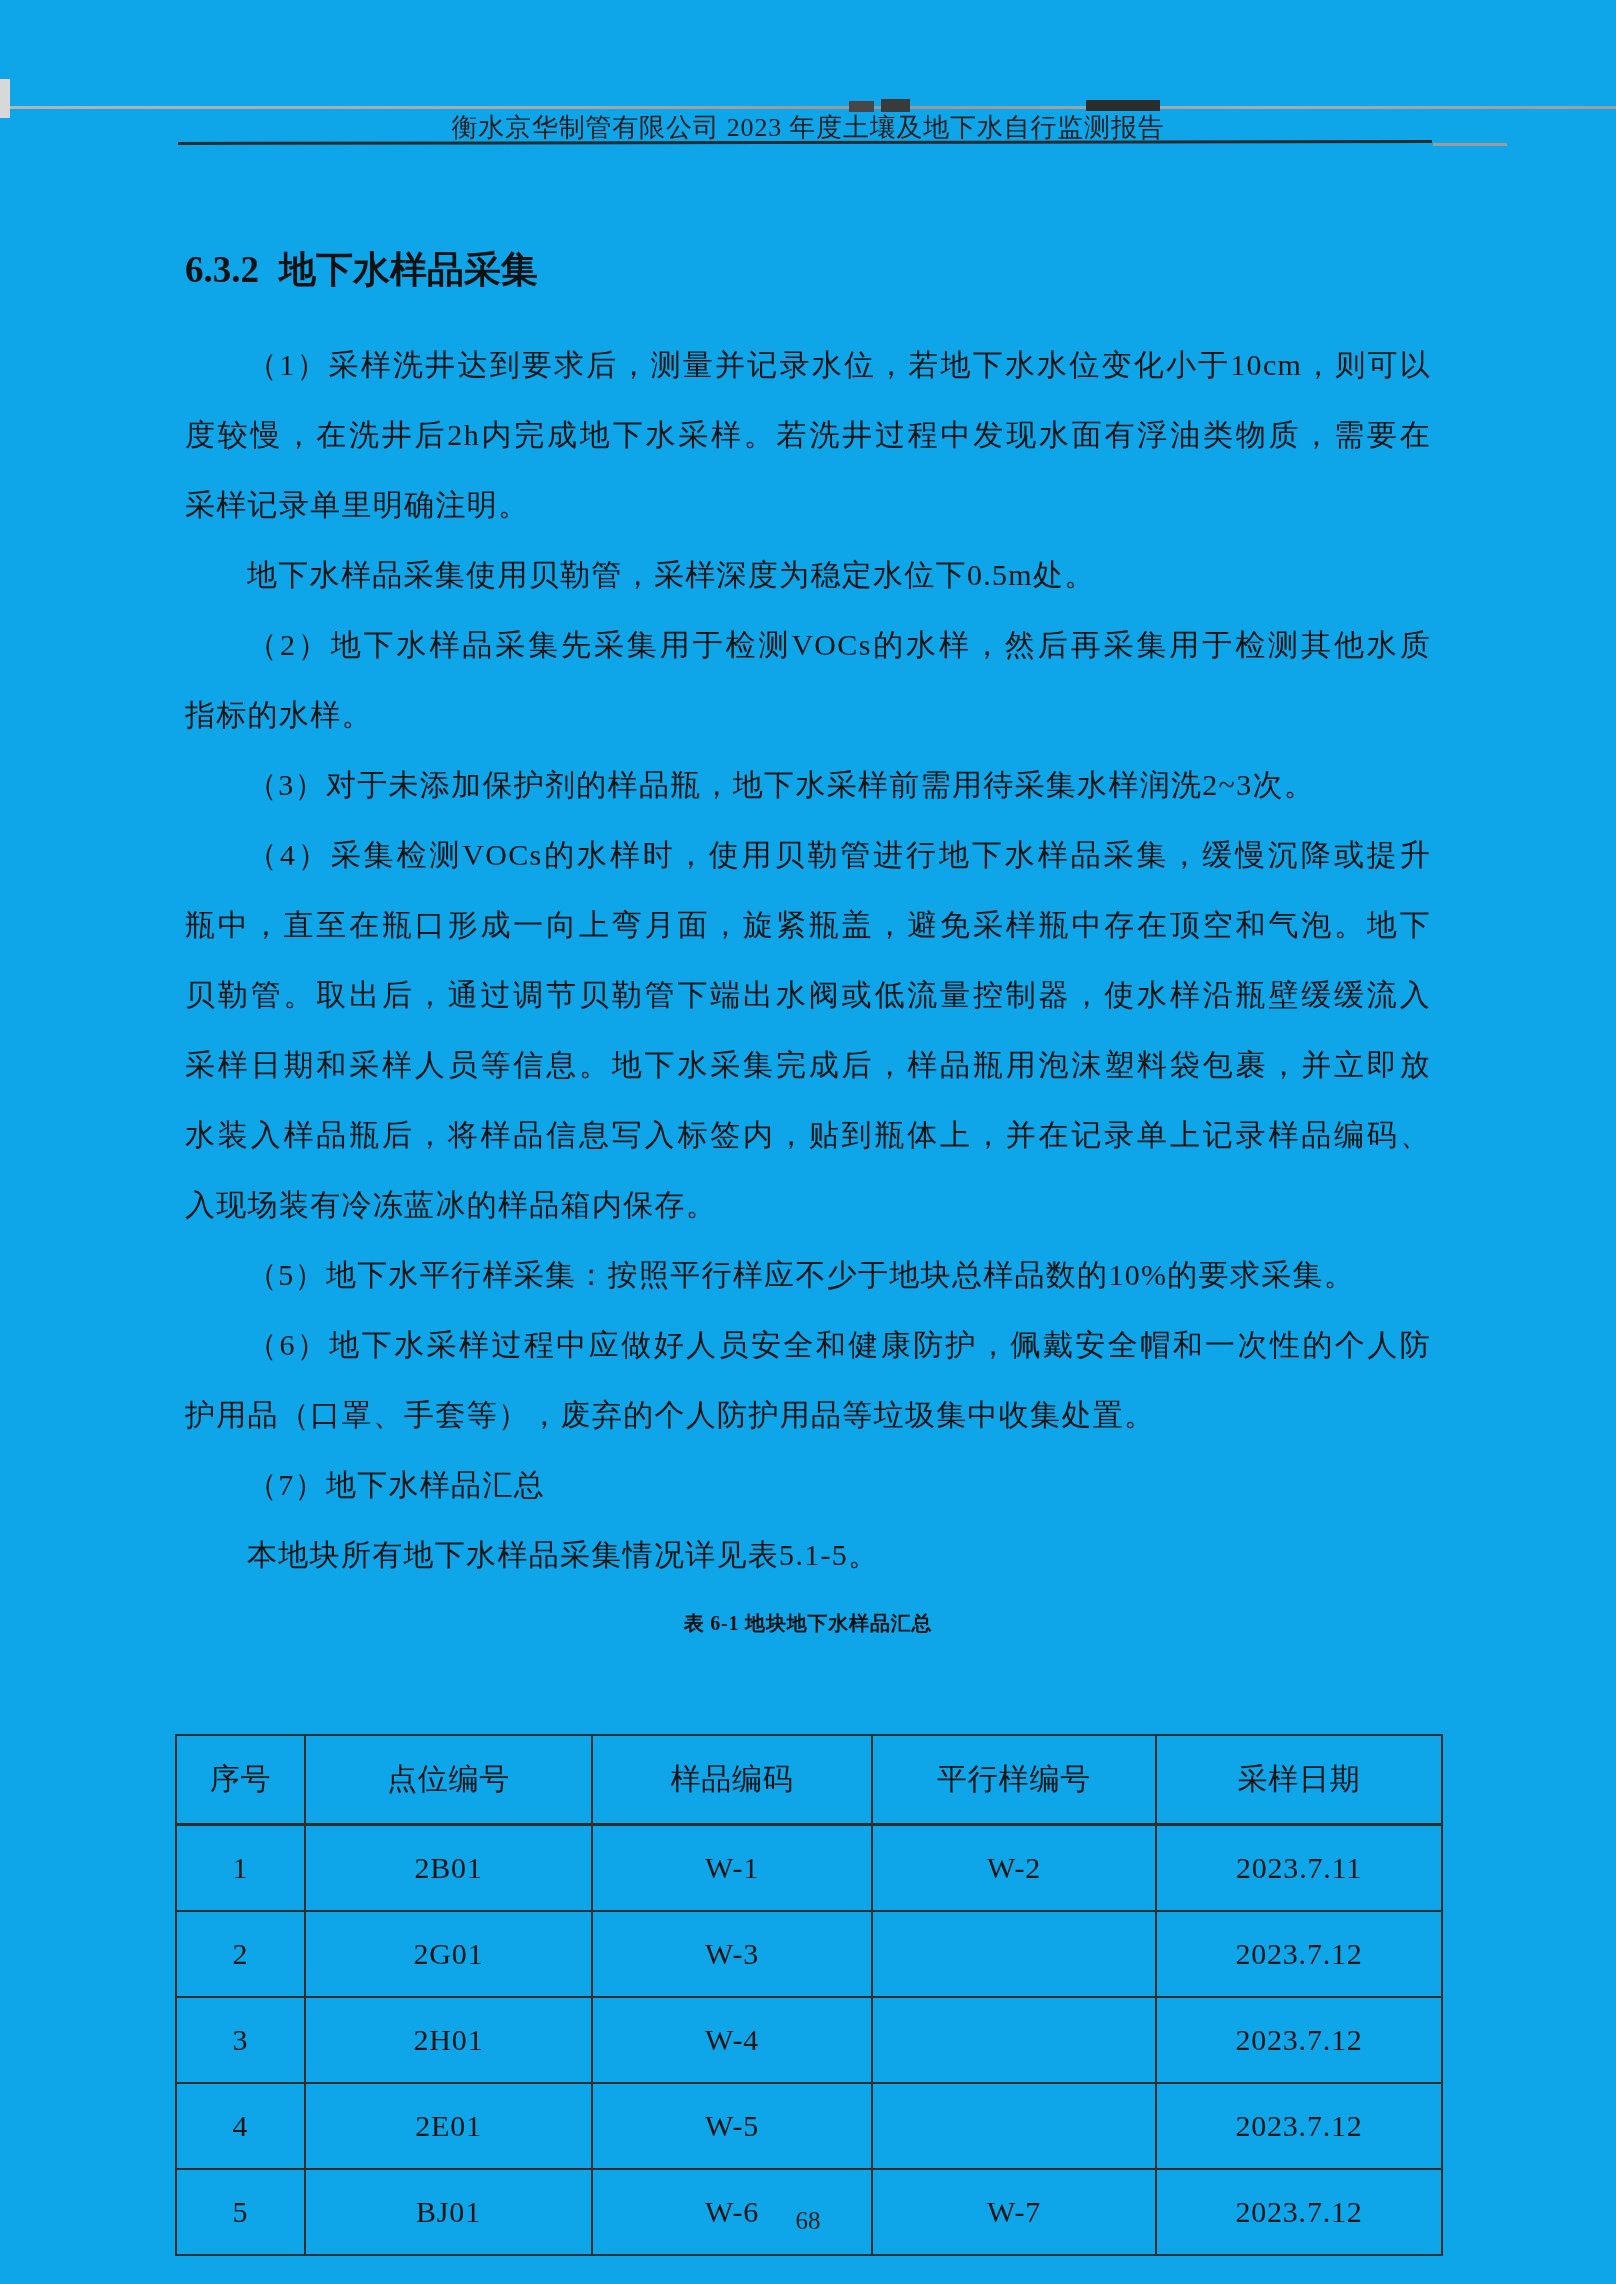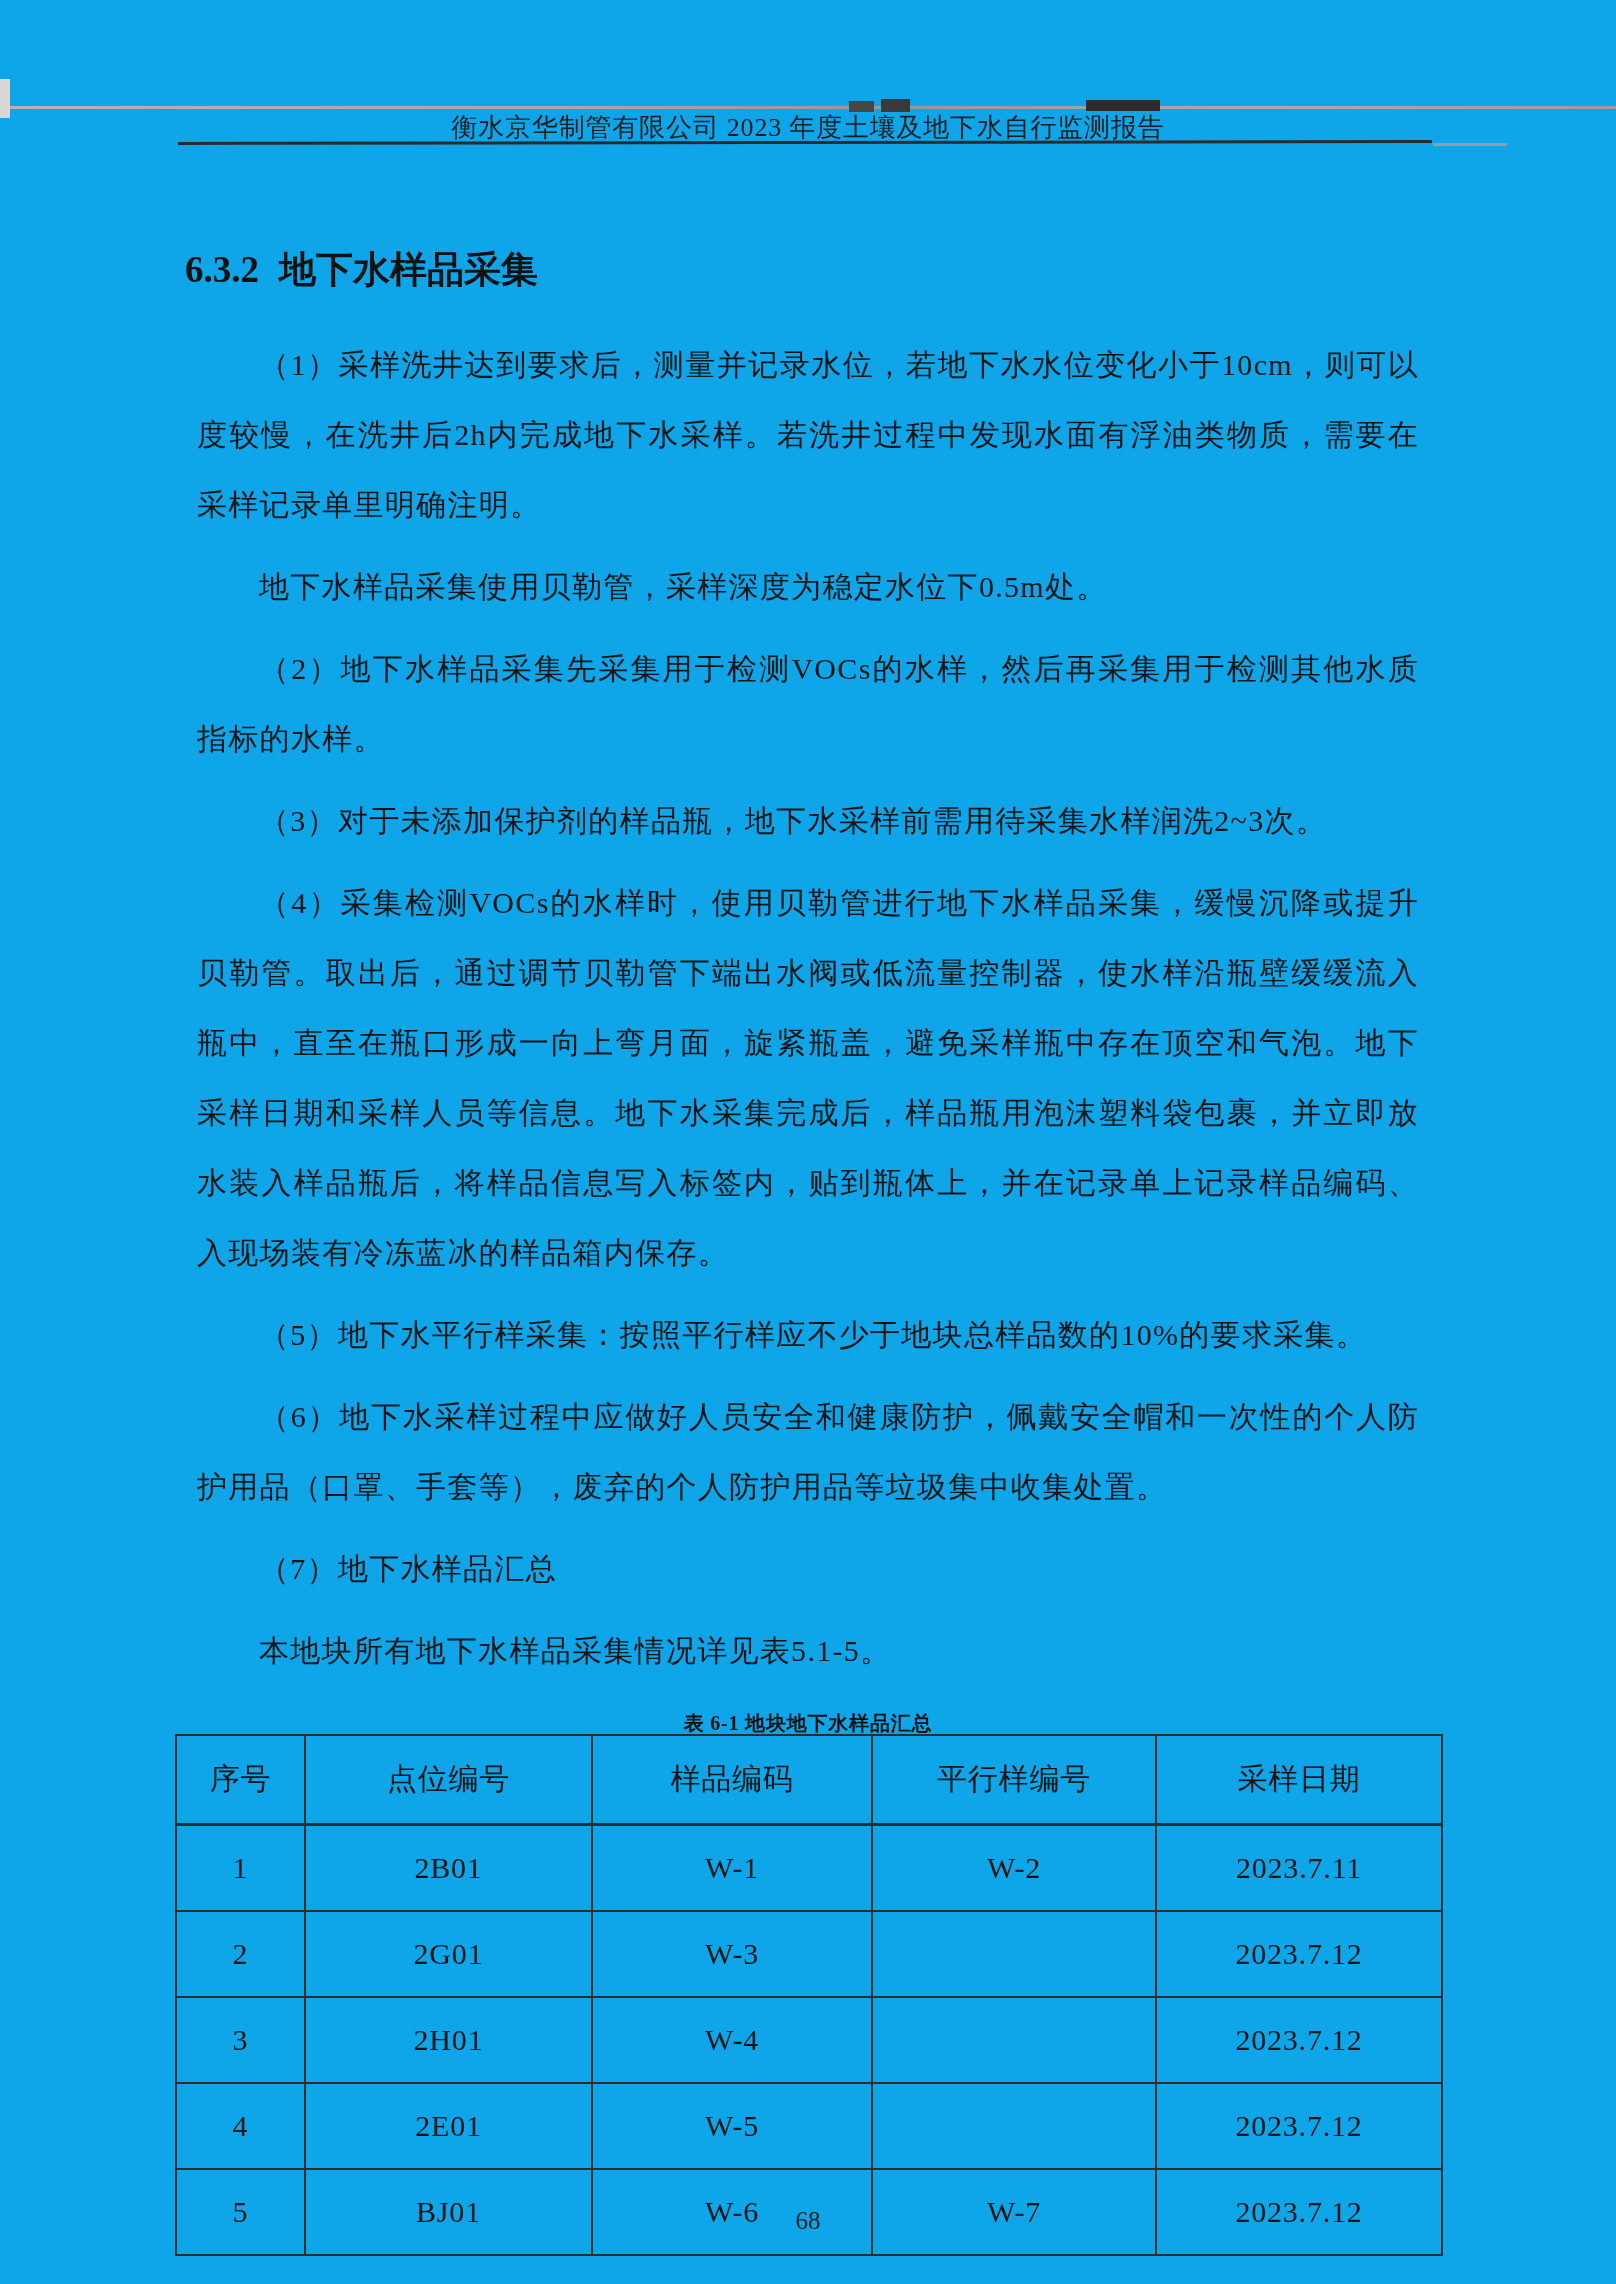--- a/index.html
+++ b/index.html
@@ -37,21 +37,21 @@
   
   .content{
     position:absolute;left:185px;top:249px;width:1246px;
   }
   h2.section-heading{
     margin:0 0 39px 0;
     font-size:37px;line-height:42px;font-weight:bold;color:#111;
     white-space:nowrap;
   }
   h2.section-heading .sec-title{margin-left:20px;}
-  p.para{margin:12px;padding:0;}
+  p.para{margin:0;padding:0;}
   .ln{
     display:block;height:70px;line-height:70px;
     font-size:30px;letter-spacing:1.3px;color:#151515;
     white-space:nowrap;overflow:visible;
   }
   .ln.j{text-align:justify;text-align-last:justify;text-justify:inter-ideograph;white-space:normal;}
   .ln.ind{text-indent:62px;}
   .table-title{
     margin-top:8.4px;height:51px;line-height:51px;
     text-align:center;font-size:20px;font-weight:bold;color:#111;
@@ -111,22 +111,22 @@
       <span class="ln j ind">（2）地下水样品采集先采集用于检测VOCs的水样，然后再采集用于检测其他水质</span>
       <span class="ln">指标的水样。</span>
     </p>
 
     <p class="para">
       <span class="ln ind">（3）对于未添加保护剂的样品瓶，地下水采样前需用待采集水样润洗2~3次。</span>
     </p>
 
     <p class="para">
       <span class="ln j ind">（4）采集检测VOCs的水样时，使用贝勒管进行地下水样品采集，缓慢沉降或提升</span>
+      <span class="ln j">瓶中，直至在瓶口形成一向上弯月面，旋紧瓶盖，避免采样瓶中存在顶空和气泡。地下</span>
       <span class="ln j">贝勒管。取出后，通过调节贝勒管下端出水阀或低流量控制器，使水样沿瓶壁缓缓流入</span>
-      <span class="ln j">瓶中，直至在瓶口形成一向上弯月面，旋紧瓶盖，避免采样瓶中存在顶空和气泡。地下</span>
       <span class="ln j">采样日期和采样人员等信息。地下水采集完成后，样品瓶用泡沫塑料袋包裹，并立即放</span>
       <span class="ln j">水装入样品瓶后，将样品信息写入标签内，贴到瓶体上，并在记录单上记录样品编码、</span>
       <span class="ln">入现场装有冷冻蓝冰的样品箱内保存。</span>
     </p>
 
     <p class="para">
       <span class="ln ind">（5）地下水平行样采集：按照平行样应不少于地块总样品数的10%的要求采集。</span>
     </p>
 
     <p class="para">

